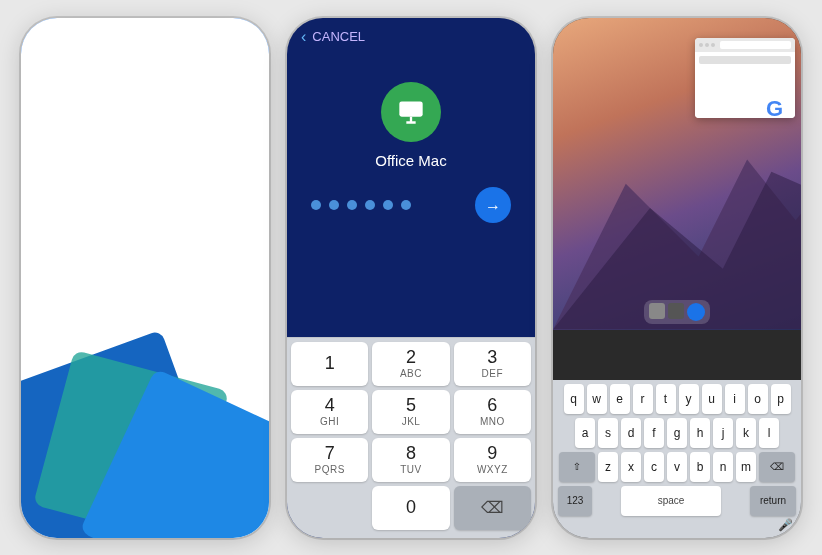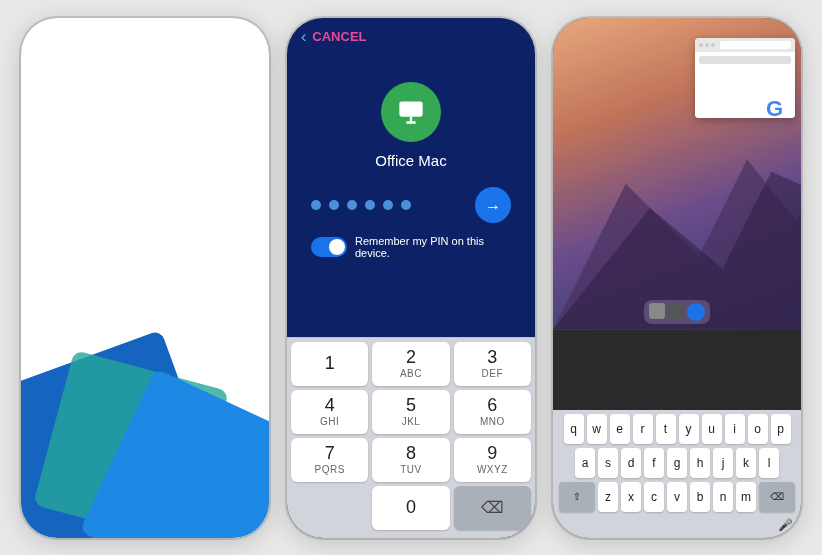--- a/index.html
+++ b/index.html
@@ -160,23 +160,23 @@
       gap: 4px;
       color: #fff;
       font-size: 13px;
     }
     .back-icon {
       color: #64b5f6;
       font-size: 16px;
       margin-right: 2px;
     }
     .cancel-text {
-      color: #ec4899;
+      color: #c4b5fd;
       font-size: 13px;
-      font-weight: 700;
+      font-weight: 400;
     }
     .phone2-body {
       display: flex;
       flex-direction: column;
       align-items: center;
       padding: 30px 10px 10px;
     }
     .remote-icon-circle {
       width: 60px;
       height: 60px;
@@ -551,26 +551,20 @@
         <div class="pin-dot"></div>
         <div class="pin-dot"></div>
         <div class="pin-dot"></div>
         <div class="pin-dot"></div>
         <div class="pin-dot"></div>
         <div class="pin-dot"></div>
       </div>
       <div class="pin-submit-btn">→</div>
     </div>
 
-    <div class="remember-row">
-      <div class="toggle-switch">
-        <div class="toggle-thumb"></div>
-      </div>
-      <span class="remember-text">Remember my PIN on this device.</span>
-    </div>
   </div>
 
   <div class="numpad" style="margin-top:auto;">
     <div class="numpad-row">
       <div class="numpad-key">
         <span class="key-num">1</span>
         <span class="key-letters"></span>
       </div>
       <div class="numpad-key">
         <span class="key-num">2</span>
@@ -685,18 +679,23 @@
         <div class="kb-key">z</div>
         <div class="kb-key">x</div>
         <div class="kb-key">c</div>
         <div class="kb-key">v</div>
         <div class="kb-key">b</div>
         <div class="kb-key">n</div>
         <div class="kb-key">m</div>
         <div class="kb-key dark-key wide">⌫</div>
       </div>
 
+      <div class="kb-bottom-row">
+        <div class="kb-key dark-key" style="min-width:34px;font-size:10px;">123</div>
+        <div class="kb-key space-key">space</div>
+        <div class="kb-key return-key">return</div>
+      </div>
       <div class="mic-area">
         <span class="mic-icon">🎤</span>
       </div>
     </div>
   </div>
 </div>
 
 </body></html>

